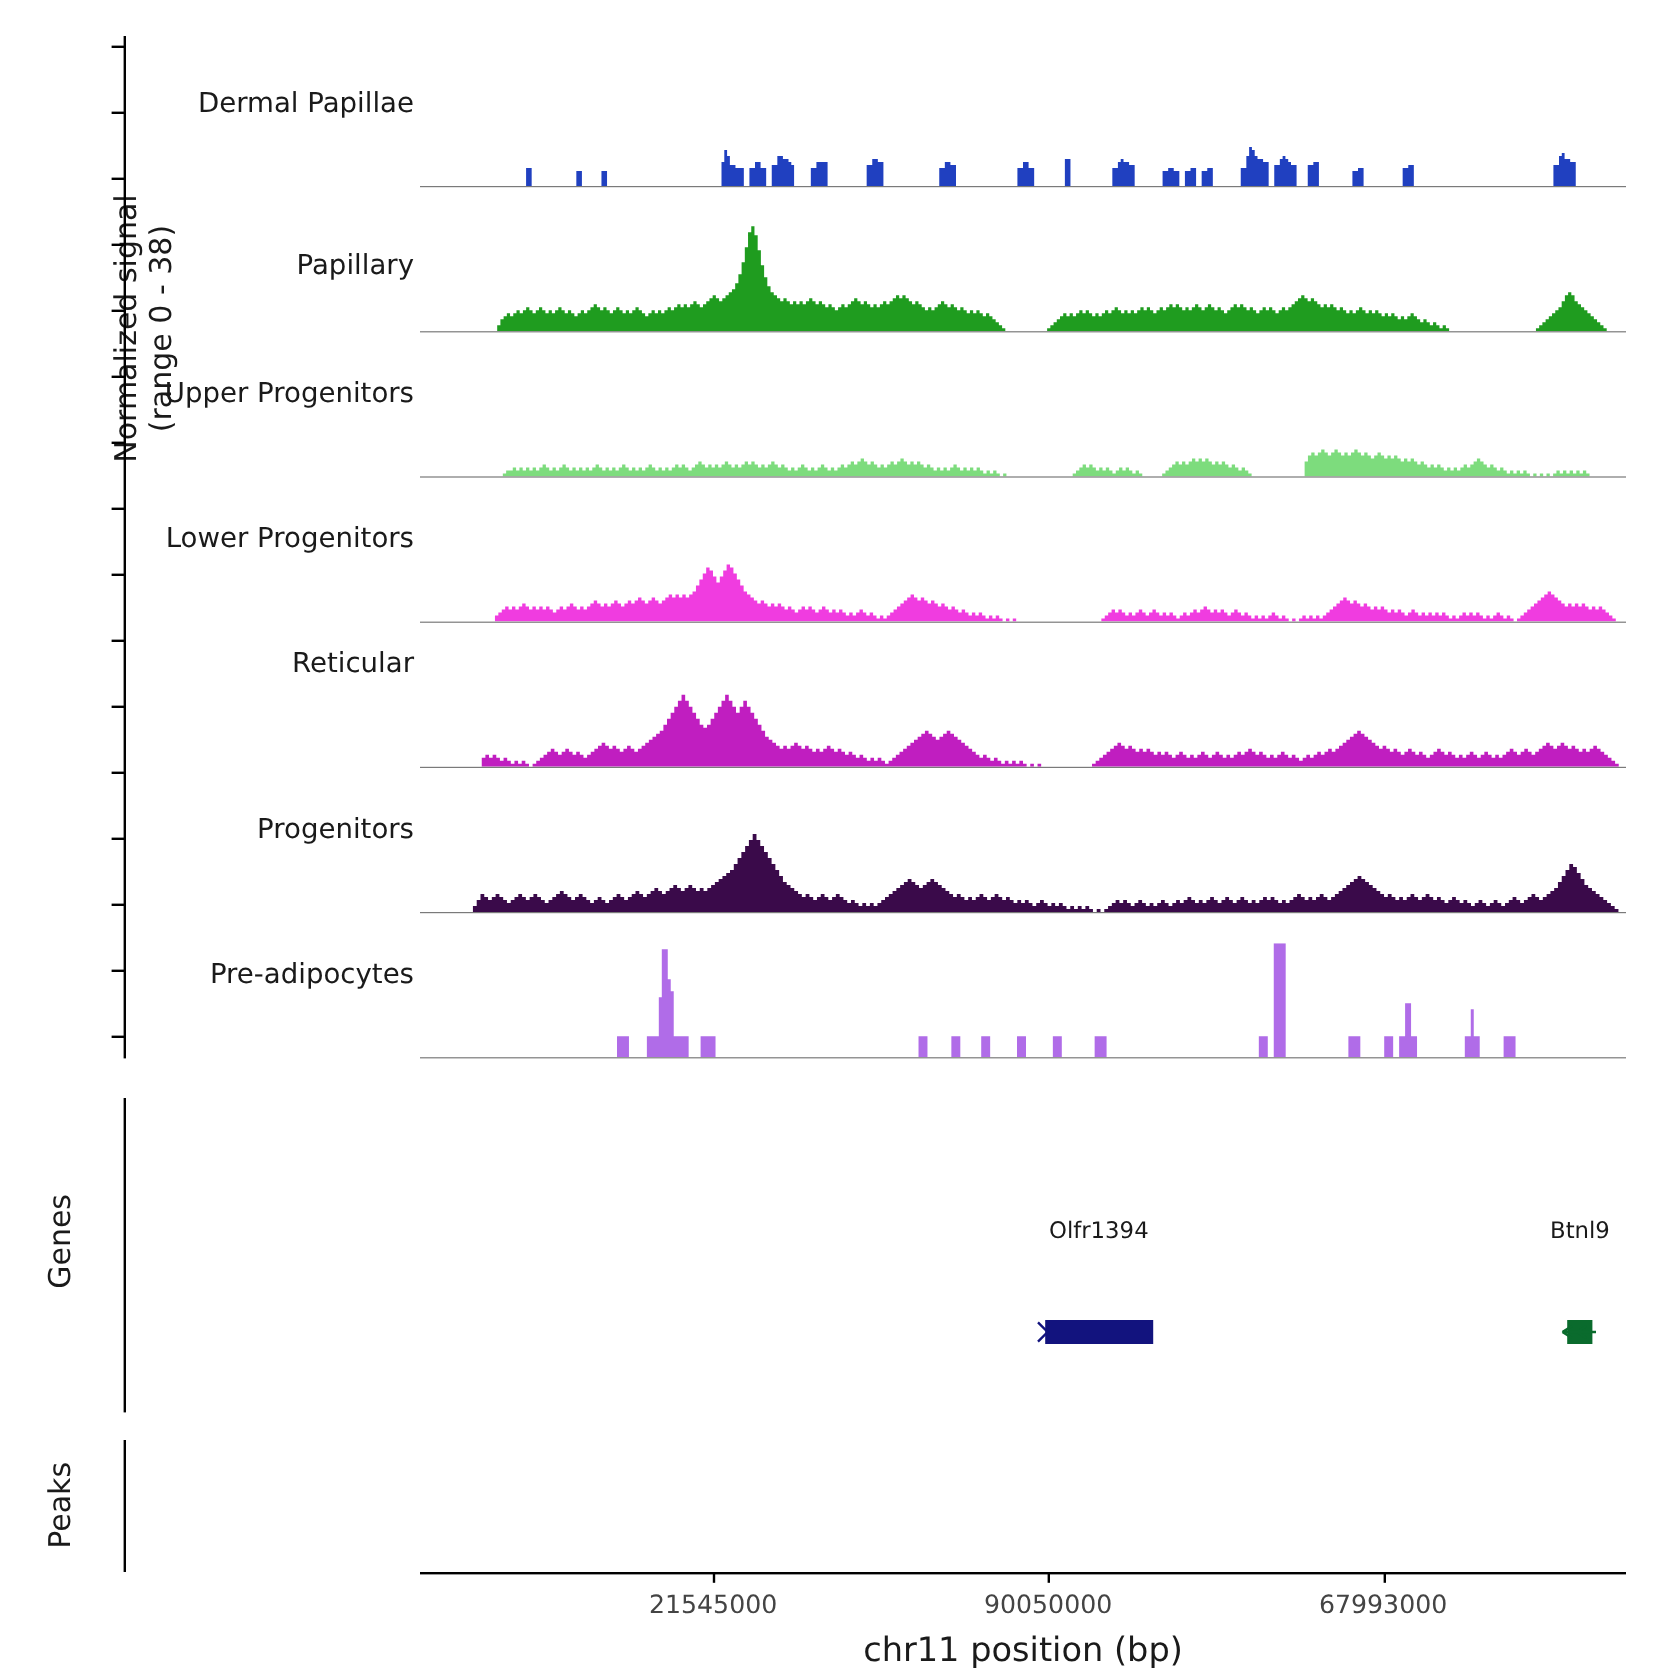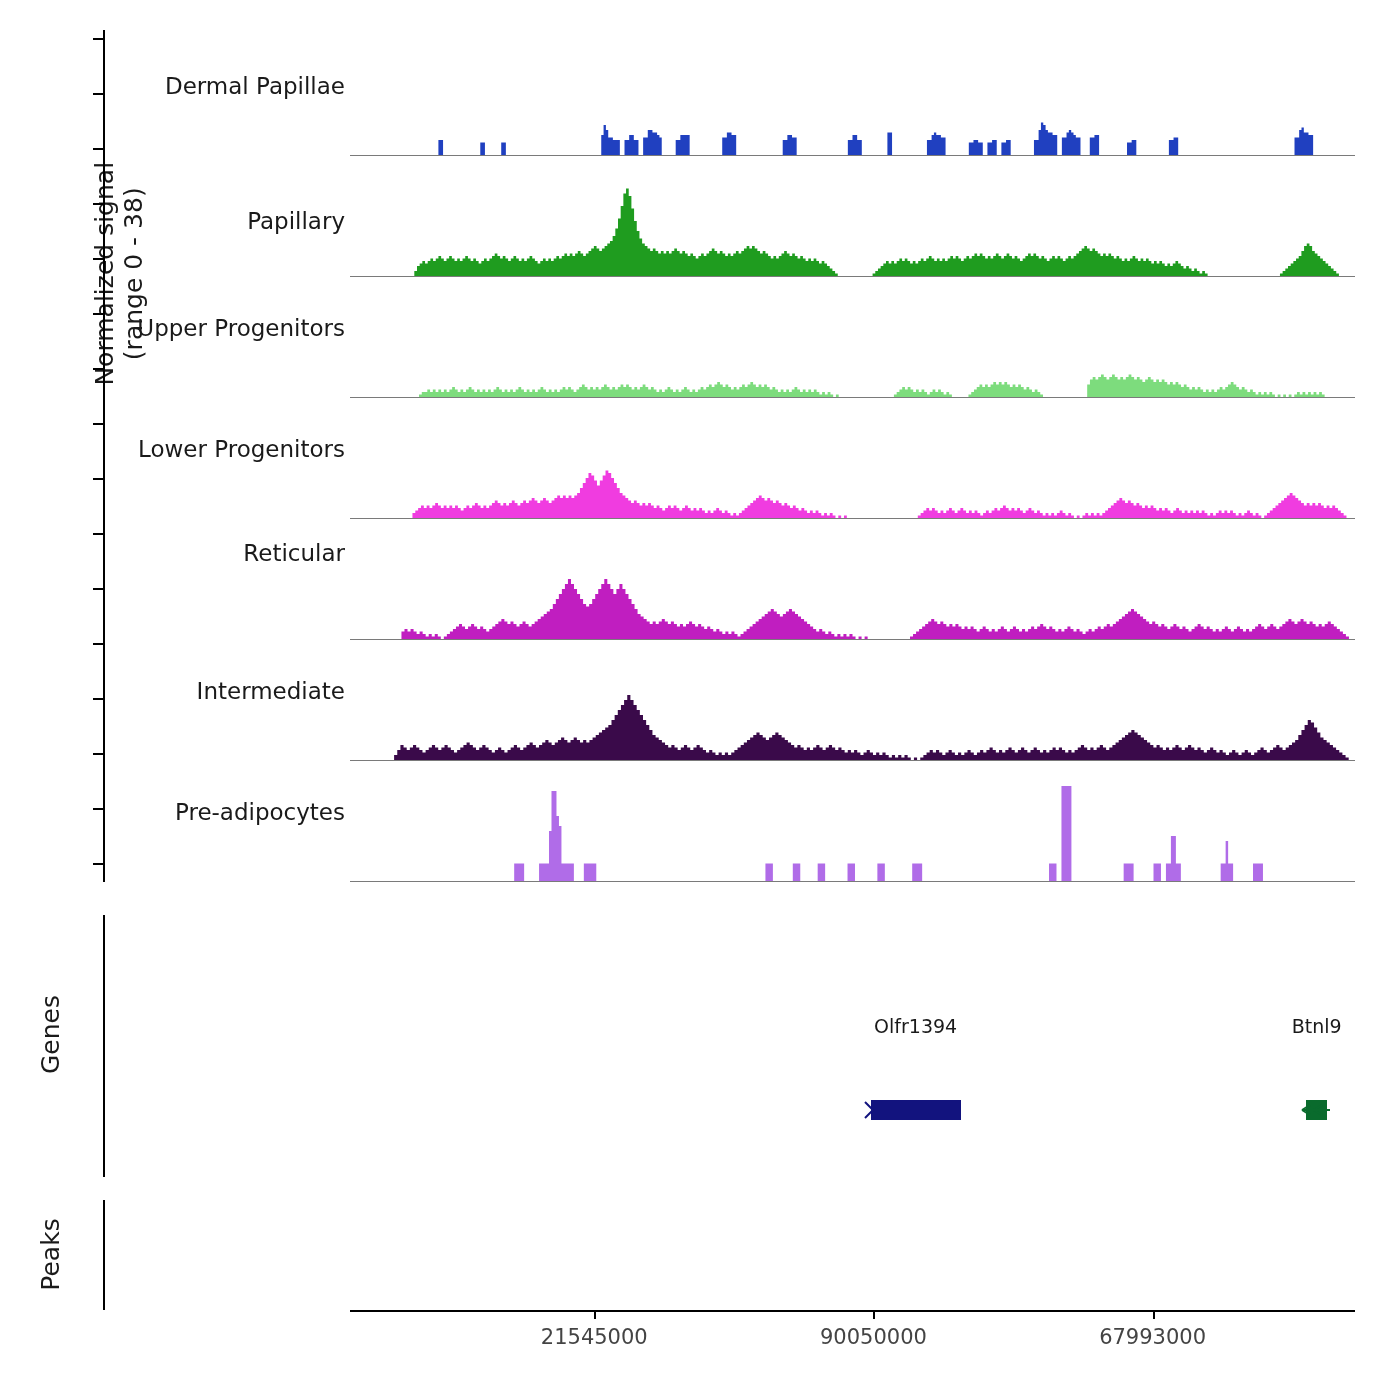--- a/index.html
+++ b/index.html
@@ -192,21 +192,21 @@
         </svg>
       </div>
       <div class="baseline" style="top: 518px;"></div>
       <div class="track-label" style="top: 540px;">Reticular</div>
       <div class="track-plot" style="top: 544px; height: 95px;">
         <svg viewBox="0 0 332 38" preserveAspectRatio="none">
           <path d="M0,38 L0,38 L1,38 L1,38 L2,38 L2,38 L3,38 L3,38 L4,38 L4,38 L5,38 L5,38 L6,38 L6,38 L7,38 L7,38 L8,38 L8,38 L9,38 L9,38 L10,38 L10,38 L11,38 L11,38 L12,38 L12,38 L13,38 L13,38 L14,38 L14,38 L15,38 L15,38 L16,38 L16,38 L17,38 L17,35 L18,35 L18,34 L19,34 L19,35 L20,35 L20,34 L21,34 L21,35 L22,35 L22,36 L23,36 L23,35 L24,35 L24,36 L25,36 L25,37 L26,37 L26,36 L27,36 L27,37 L28,37 L28,36 L29,36 L29,37 L30,37 L30,38 L31,38 L31,37 L32,37 L32,36 L33,36 L33,35 L34,35 L34,34 L35,34 L35,33 L36,33 L36,32 L37,32 L37,33 L38,33 L38,34 L39,34 L39,33 L40,33 L40,32 L41,32 L41,33 L42,33 L42,34 L43,34 L43,33 L44,33 L44,34 L45,34 L45,35 L46,35 L46,34 L47,34 L47,33 L48,33 L48,32 L49,32 L49,31 L50,31 L50,30 L51,30 L51,31 L52,31 L52,32 L53,32 L53,31 L54,31 L54,32 L55,32 L55,33 L56,33 L56,32 L57,32 L57,31 L58,31 L58,32 L59,32 L59,33 L60,33 L60,32 L61,32 L61,31 L62,31 L62,30 L63,30 L63,29 L64,29 L64,28 L65,28 L65,27 L66,27 L66,26 L67,26 L67,24 L68,24 L68,22 L69,22 L69,20 L70,20 L70,18 L71,18 L71,16 L72,16 L72,14 L73,14 L73,16 L74,16 L74,18 L75,18 L75,20 L76,20 L76,22 L77,22 L77,24 L78,24 L78,25 L79,25 L79,24 L80,24 L80,22 L81,22 L81,20 L82,20 L82,18 L83,18 L83,16 L84,16 L84,14 L85,14 L85,16 L86,16 L86,18 L87,18 L87,20 L88,20 L88,18 L89,18 L89,16 L90,16 L90,18 L91,18 L91,20 L92,20 L92,22 L93,22 L93,24 L94,24 L94,26 L95,26 L95,28 L96,28 L96,29 L97,29 L97,30 L98,30 L98,31 L99,31 L99,32 L100,32 L100,31 L101,31 L101,32 L102,32 L102,31 L103,31 L103,30 L104,30 L104,31 L105,31 L105,32 L106,32 L106,31 L107,31 L107,32 L108,32 L108,33 L109,33 L109,32 L110,32 L110,33 L111,33 L111,32 L112,32 L112,31 L113,31 L113,32 L114,32 L114,33 L115,33 L115,32 L116,32 L116,33 L117,33 L117,34 L118,34 L118,33 L119,33 L119,34 L120,34 L120,35 L121,35 L121,34 L122,34 L122,35 L123,35 L123,36 L124,36 L124,35 L125,35 L125,36 L126,36 L126,35 L127,35 L127,36 L128,36 L128,37 L129,37 L129,36 L130,36 L130,35 L131,35 L131,34 L132,34 L132,33 L133,33 L133,32 L134,32 L134,31 L135,31 L135,30 L136,30 L136,29 L137,29 L137,28 L138,28 L138,27 L139,27 L139,26 L140,26 L140,27 L141,27 L141,28 L142,28 L142,29 L143,29 L143,28 L144,28 L144,27 L145,27 L145,26 L146,26 L146,27 L147,27 L147,28 L148,28 L148,29 L149,29 L149,30 L150,30 L150,31 L151,31 L151,32 L152,32 L152,33 L153,33 L153,34 L154,34 L154,35 L155,35 L155,34 L156,34 L156,35 L157,35 L157,36 L158,36 L158,35 L159,35 L159,36 L160,36 L160,37 L161,37 L161,36 L162,36 L162,37 L163,37 L163,36 L164,36 L164,37 L165,37 L165,36 L166,36 L166,37 L167,37 L167,38 L168,38 L168,37 L169,37 L169,38 L170,38 L170,37 L171,37 L171,38 L172,38 L172,38 L173,38 L173,38 L174,38 L174,38 L175,38 L175,38 L176,38 L176,38 L177,38 L177,38 L178,38 L178,38 L179,38 L179,38 L180,38 L180,38 L181,38 L181,38 L182,38 L182,38 L183,38 L183,38 L184,38 L184,38 L185,38 L185,37 L186,37 L186,36 L187,36 L187,35 L188,35 L188,34 L189,34 L189,33 L190,33 L190,32 L191,32 L191,31 L192,31 L192,30 L193,30 L193,31 L194,31 L194,32 L195,32 L195,31 L196,31 L196,32 L197,32 L197,33 L198,33 L198,32 L199,32 L199,33 L200,33 L200,32 L201,32 L201,33 L202,33 L202,34 L203,34 L203,33 L204,33 L204,34 L205,34 L205,33 L206,33 L206,34 L207,34 L207,35 L208,35 L208,34 L209,34 L209,33 L210,33 L210,34 L211,34 L211,35 L212,35 L212,34 L213,34 L213,35 L214,35 L214,34 L215,34 L215,33 L216,33 L216,34 L217,34 L217,35 L218,35 L218,34 L219,34 L219,33 L220,33 L220,34 L221,34 L221,35 L222,35 L222,34 L223,34 L223,35 L224,35 L224,34 L225,34 L225,33 L226,33 L226,34 L227,34 L227,33 L228,33 L228,32 L229,32 L229,33 L230,33 L230,34 L231,34 L231,33 L232,33 L232,34 L233,34 L233,35 L234,35 L234,34 L235,34 L235,35 L236,35 L236,34 L237,34 L237,33 L238,33 L238,34 L239,34 L239,35 L240,35 L240,34 L241,34 L241,35 L242,35 L242,36 L243,36 L243,35 L244,35 L244,34 L245,34 L245,35 L246,35 L246,34 L247,34 L247,33 L248,33 L248,34 L249,34 L249,33 L250,33 L250,32 L251,32 L251,33 L252,33 L252,32 L253,32 L253,31 L254,31 L254,30 L255,30 L255,29 L256,29 L256,28 L257,28 L257,27 L258,27 L258,26 L259,26 L259,27 L260,27 L260,28 L261,28 L261,29 L262,29 L262,30 L263,30 L263,31 L264,31 L264,32 L265,32 L265,31 L266,31 L266,32 L267,32 L267,33 L268,33 L268,32 L269,32 L269,33 L270,33 L270,34 L271,34 L271,33 L272,33 L272,32 L273,32 L273,33 L274,33 L274,34 L275,34 L275,33 L276,33 L276,34 L277,34 L277,35 L278,35 L278,34 L279,34 L279,33 L280,33 L280,32 L281,32 L281,33 L282,33 L282,34 L283,34 L283,33 L284,33 L284,34 L285,34 L285,35 L286,35 L286,34 L287,34 L287,35 L288,35 L288,34 L289,34 L289,33 L290,33 L290,34 L291,34 L291,35 L292,35 L292,34 L293,34 L293,33 L294,33 L294,34 L295,34 L295,35 L296,35 L296,34 L297,34 L297,35 L298,35 L298,34 L299,34 L299,33 L300,33 L300,32 L301,32 L301,33 L302,33 L302,34 L303,34 L303,33 L304,33 L304,32 L305,32 L305,33 L306,33 L306,34 L307,34 L307,33 L308,33 L308,32 L309,32 L309,31 L310,31 L310,30 L311,30 L311,31 L312,31 L312,32 L313,32 L313,31 L314,31 L314,30 L315,30 L315,31 L316,31 L316,32 L317,32 L317,31 L318,31 L318,32 L319,32 L319,33 L320,33 L320,32 L321,32 L321,33 L322,33 L322,32 L323,32 L323,31 L324,31 L324,32 L325,32 L325,33 L326,33 L326,34 L327,34 L327,35 L328,35 L328,36 L329,36 L329,37 L330,37 L330,38 L331,38 L331,38 L332,38 L332,38 Z" fill="#c01ec0"></path>
         </svg>
       </div>
       <div class="baseline" style="top: 639px;"></div>
-      <div class="track-label" style="top: 678px;">Intermediate</div>
+      <div class="track-label" style="top: 678px;">Progenitors</div>
       <div class="track-plot" style="top: 665px; height: 95px;">
         <svg viewBox="0 0 319 38" preserveAspectRatio="none">
           <path d="M0,38 L0,38 L1,38 L1,38 L2,38 L2,38 L3,38 L3,38 L4,38 L4,38 L5,38 L5,38 L6,38 L6,38 L7,38 L7,38 L8,38 L8,38 L9,38 L9,38 L10,38 L10,38 L11,38 L11,38 L12,38 L12,38 L13,38 L13,38 L14,38 L14,36 L15,36 L15,34 L16,34 L16,32 L17,32 L17,33 L18,33 L18,34 L19,34 L19,33 L20,33 L20,32 L21,32 L21,33 L22,33 L22,34 L23,34 L23,35 L24,35 L24,34 L25,34 L25,33 L26,33 L26,32 L27,32 L27,33 L28,33 L28,34 L29,34 L29,33 L30,33 L30,32 L31,32 L31,33 L32,33 L32,34 L33,34 L33,35 L34,35 L34,34 L35,34 L35,33 L36,33 L36,32 L37,32 L37,31 L38,31 L38,32 L39,32 L39,33 L40,33 L40,34 L41,34 L41,33 L42,33 L42,32 L43,32 L43,33 L44,33 L44,34 L45,34 L45,35 L46,35 L46,34 L47,34 L47,33 L48,33 L48,34 L49,34 L49,35 L50,35 L50,34 L51,34 L51,33 L52,33 L52,32 L53,32 L53,33 L54,33 L54,34 L55,34 L55,33 L56,33 L56,32 L57,32 L57,31 L58,31 L58,32 L59,32 L59,33 L60,33 L60,32 L61,32 L61,31 L62,31 L62,30 L63,30 L63,31 L64,31 L64,32 L65,32 L65,31 L66,31 L66,30 L67,30 L67,29 L68,29 L68,30 L69,30 L69,31 L70,31 L70,30 L71,30 L71,29 L72,29 L72,30 L73,30 L73,31 L74,31 L74,30 L75,30 L75,31 L76,31 L76,30 L77,30 L77,29 L78,29 L78,28 L79,28 L79,27 L80,27 L80,26 L81,26 L81,25 L82,25 L82,24 L83,24 L83,22 L84,22 L84,20 L85,20 L85,18 L86,18 L86,16 L87,16 L87,14 L88,14 L88,12 L89,12 L89,14 L90,14 L90,16 L91,16 L91,18 L92,18 L92,20 L93,20 L93,22 L94,22 L94,24 L95,24 L95,26 L96,26 L96,28 L97,28 L97,29 L98,29 L98,30 L99,30 L99,31 L100,31 L100,32 L101,32 L101,33 L102,33 L102,32 L103,32 L103,33 L104,33 L104,34 L105,34 L105,33 L106,33 L106,32 L107,32 L107,33 L108,33 L108,34 L109,34 L109,33 L110,33 L110,32 L111,32 L111,33 L112,33 L112,34 L113,34 L113,35 L114,35 L114,34 L115,34 L115,35 L116,35 L116,36 L117,36 L117,35 L118,35 L118,36 L119,36 L119,35 L120,35 L120,36 L121,36 L121,35 L122,35 L122,34 L123,34 L123,33 L124,33 L124,32 L125,32 L125,31 L126,31 L126,30 L127,30 L127,29 L128,29 L128,28 L129,28 L129,27 L130,27 L130,28 L131,28 L131,29 L132,29 L132,30 L133,30 L133,29 L134,29 L134,28 L135,28 L135,27 L136,27 L136,28 L137,28 L137,29 L138,29 L138,30 L139,30 L139,31 L140,31 L140,32 L141,32 L141,33 L142,33 L142,32 L143,32 L143,33 L144,33 L144,34 L145,34 L145,33 L146,33 L146,34 L147,34 L147,33 L148,33 L148,32 L149,32 L149,33 L150,33 L150,34 L151,34 L151,33 L152,33 L152,32 L153,32 L153,33 L154,33 L154,34 L155,34 L155,33 L156,33 L156,34 L157,34 L157,35 L158,35 L158,34 L159,34 L159,35 L160,35 L160,34 L161,34 L161,35 L162,35 L162,36 L163,36 L163,35 L164,35 L164,34 L165,34 L165,35 L166,35 L166,36 L167,36 L167,35 L168,35 L168,36 L169,36 L169,35 L170,35 L170,36 L171,36 L171,37 L172,37 L172,36 L173,36 L173,37 L174,37 L174,36 L175,36 L175,37 L176,37 L176,36 L177,36 L177,37 L178,37 L178,38 L179,38 L179,37 L180,37 L180,38 L181,38 L181,37 L182,37 L182,36 L183,36 L183,35 L184,35 L184,34 L185,34 L185,35 L186,35 L186,34 L187,34 L187,35 L188,35 L188,36 L189,36 L189,35 L190,35 L190,34 L191,34 L191,35 L192,35 L192,36 L193,36 L193,35 L194,35 L194,36 L195,36 L195,35 L196,35 L196,34 L197,34 L197,35 L198,35 L198,36 L199,36 L199,35 L200,35 L200,34 L201,34 L201,35 L202,35 L202,34 L203,34 L203,33 L204,33 L204,34 L205,34 L205,35 L206,35 L206,34 L207,34 L207,35 L208,35 L208,34 L209,34 L209,33 L210,33 L210,34 L211,34 L211,35 L212,35 L212,34 L213,34 L213,33 L214,33 L214,34 L215,34 L215,35 L216,35 L216,34 L217,34 L217,33 L218,33 L218,34 L219,34 L219,35 L220,35 L220,34 L221,34 L221,35 L222,35 L222,34 L223,34 L223,33 L224,33 L224,34 L225,34 L225,33 L226,33 L226,34 L227,34 L227,35 L228,35 L228,34 L229,34 L229,35 L230,35 L230,34 L231,34 L231,33 L232,33 L232,32 L233,32 L233,33 L234,33 L234,34 L235,34 L235,33 L236,33 L236,34 L237,34 L237,33 L238,33 L238,32 L239,32 L239,33 L240,33 L240,34 L241,34 L241,33 L242,33 L242,32 L243,32 L243,31 L244,31 L244,30 L245,30 L245,29 L246,29 L246,28 L247,28 L247,27 L248,27 L248,26 L249,26 L249,27 L250,27 L250,28 L251,28 L251,29 L252,29 L252,30 L253,30 L253,31 L254,31 L254,32 L255,32 L255,33 L256,33 L256,32 L257,32 L257,33 L258,33 L258,34 L259,34 L259,33 L260,33 L260,34 L261,34 L261,33 L262,33 L262,32 L263,32 L263,33 L264,33 L264,34 L265,34 L265,33 L266,33 L266,32 L267,32 L267,33 L268,33 L268,34 L269,34 L269,33 L270,33 L270,34 L271,34 L271,35 L272,35 L272,34 L273,34 L273,33 L274,33 L274,34 L275,34 L275,35 L276,35 L276,34 L277,34 L277,35 L278,35 L278,36 L279,36 L279,35 L280,35 L280,34 L281,34 L281,35 L282,35 L282,36 L283,36 L283,35 L284,35 L284,34 L285,34 L285,35 L286,35 L286,36 L287,36 L287,35 L288,35 L288,34 L289,34 L289,33 L290,33 L290,34 L291,34 L291,35 L292,35 L292,34 L293,34 L293,33 L294,33 L294,32 L295,32 L295,33 L296,33 L296,34 L297,34 L297,33 L298,33 L298,32 L299,32 L299,31 L300,31 L300,30 L301,30 L301,28 L302,28 L302,26 L303,26 L303,24 L304,24 L304,22 L305,22 L305,23 L306,23 L306,25 L307,25 L307,27 L308,27 L308,29 L309,29 L309,30 L310,30 L310,31 L311,31 L311,32 L312,32 L312,33 L313,33 L313,34 L314,34 L314,35 L315,35 L315,36 L316,36 L316,37 L317,37 L317,38 L318,38 L318,38 L319,38 L319,38 Z" fill="#3a0a4a"></path>
         </svg>
       </div>
       <div class="baseline" style="top: 760px;"></div>
       <div class="track-label" style="top: 799px;">Pre-adipocytes</div>
       <div class="track-plot" style="top: 786px; height: 95px;">
         <svg viewBox="0 0 404 38" preserveAspectRatio="none">
           <path d="M66,38 L66,31 L67,31 L67,38 Z M67,38 L67,31 L68,31 L68,38 Z M68,38 L68,31 L69,31 L69,38 Z M69,38 L69,31 L70,31 L70,38 Z " fill="#b06ce8"></path>
@@ -245,14 +245,15 @@
 
   <div id="x-axis-line"></div>
   <div id="x-axis-ticks">
       <div class="x-tick" style="left: 594.271px;"></div>
       <div class="x-tick-label" style="left: 594.271px;">21545000</div>
       <div class="x-tick" style="left: 873.438px;"></div>
       <div class="x-tick-label" style="left: 873.438px;">90050000</div>
       <div class="x-tick" style="left: 1152.6px;"></div>
       <div class="x-tick-label" style="left: 1152.6px;">67993000</div>
     </div>
+  <div id="x-axis-title">chr11 position (bp)</div>
 
 </div>
 
 </body></html>

